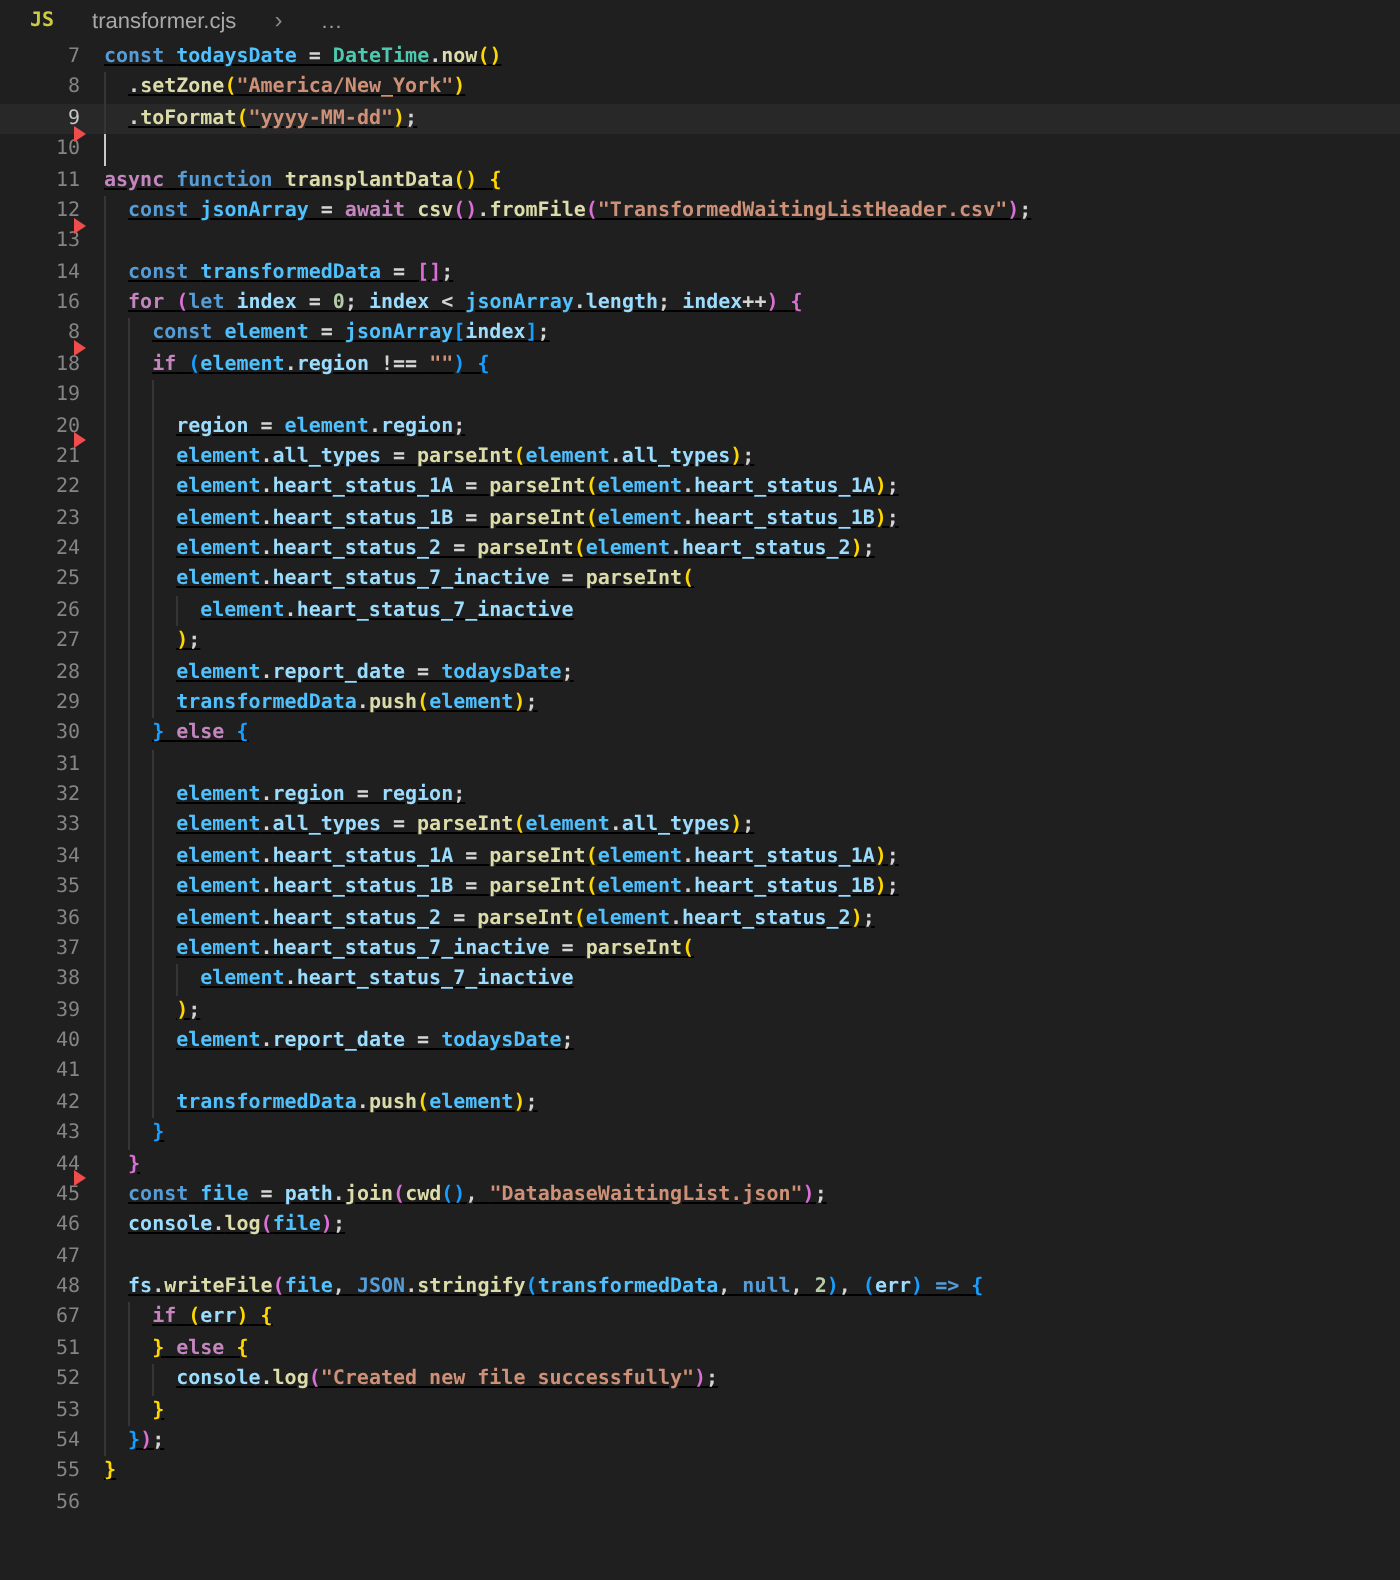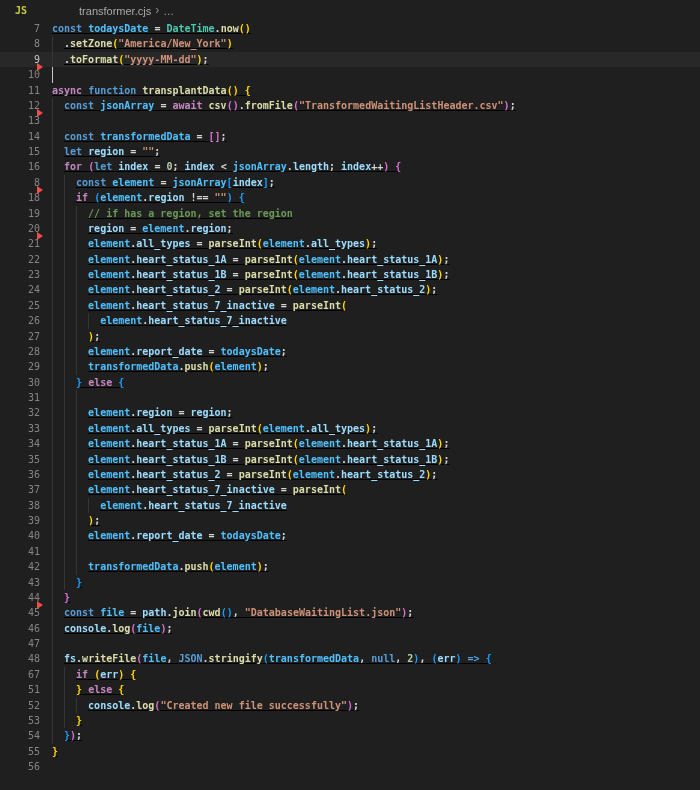--- a/index.html
+++ b/index.html
@@ -4,25 +4,25 @@
 <style>
   * { margin:0; padding:0; box-sizing:border-box; }
   html,body { width:700px; height:790px; overflow:hidden; }
   body {
     background:#1f1f1f;
     font-family:"DejaVu Sans Mono", monospace;
   }
   
   .breadcrumb {
     height:21px; display:flex; align-items:center;
-    padding-left:15px; gap:4px; background:#1f1f1f;
+    padding-left:15px; gap:19px; background:#1f1f1f;
     font-family:"Liberation Sans", sans-serif; font-size:11px; color:#9d9d9d;
   }
   .js-badge { color:#cbcb41; font-weight:bold; font-size:10px; font-family:"DejaVu Sans Mono",monospace; }
-  .bc-file { color:#a9a9a9;margin-left:48px; }
+  .bc-file { color:#a9a9a9; }
   .bc-sep { color:#8a8a8a; font-size:12px; line-height:11px; }
   .bc-ellipsis { color:#9d9d9d; }
   
   .editor { position:relative; width:700px; }
   .row {
     position:relative; display:flex; height:15.38px; line-height:15.38px;
     font-size:10px; font-weight:600; white-space:pre;
   }
   .row.hl { background:rgba(255,255,255,0.045); }
   .ln {
@@ -59,25 +59,24 @@
 
 <div class="editor">
     <div class="row"><span class="ln">7</span><span class="code"><span class="k1">const</span><span class="pl"> </span><span class="vc">todaysDate</span><span class="pl"> = </span><span class="cl">DateTime</span><span class="pl">.</span><span class="fn">now</span><span class="b1">()</span></span></div>
     <div class="row"><span class="ln">8</span><span class="code"><span class="gd"></span><span class="pl">.</span><span class="fn">setZone</span><span class="b1">(</span><span class="st">"America/New_York"</span><span class="b1">)</span></span></div>
     <div class="row hl"><span class="ln">9</span><span class="code"><span class="gd"></span><span class="pl">.</span><span class="fn">toFormat</span><span class="b1">(</span><span class="st">"yyyy-MM-dd"</span><span class="b1">)</span><span class="pl">;</span></span></div>
     <div class="row"><span class="marker"></span><span class="ln">10</span><span class="code"><span class="gd cur"></span></span></div>
     <div class="row"><span class="ln">11</span><span class="code"><span class="k2">async</span><span class="pl"> </span><span class="k1">function</span><span class="pl"> </span><span class="fn">transplantData</span><span class="b1">()</span><span class="pl"> </span><span class="b1">{</span></span></div>
     <div class="row"><span class="ln">12</span><span class="code"><span class="gd"></span><span class="k1">const</span><span class="pl"> </span><span class="vc">jsonArray</span><span class="pl"> = </span><span class="k2">await</span><span class="pl"> </span><span class="fn">csv</span><span class="b2">()</span><span class="pl">.</span><span class="fn">fromFile</span><span class="b2">(</span><span class="st">"TransformedWaitingListHeader.csv"</span><span class="b2">)</span><span class="pl">;</span></span></div>
     <div class="row"><span class="marker"></span><span class="ln">13</span><span class="code"><span class="gd"></span></span></div>
     <div class="row"><span class="ln">14</span><span class="code"><span class="gd"></span><span class="k1">const</span><span class="pl"> </span><span class="vc">transformedData</span><span class="pl"> = </span><span class="b2">[]</span><span class="pl">;</span></span></div>
-    <div class="row"><span class="ln">15</span><span class="code"><span class="gd"></span><span class="k1">let</span><span class="pl"> </span><span class="vb">region</span><span class="pl"> = </span><span class="st">""</span><span class="pl">;</span></span></div>
     <div class="row"><span class="ln">16</span><span class="code"><span class="gd"></span><span class="k2">for</span><span class="pl"> </span><span class="b2">(</span><span class="k1">let</span><span class="pl"> </span><span class="vb">index</span><span class="pl"> = </span><span class="nu">0</span><span class="pl">; </span><span class="vb">index</span><span class="pl"> &lt; </span><span class="vc">jsonArray</span><span class="pl">.</span><span class="vb">length</span><span class="pl">; </span><span class="vb">index</span><span class="pl">++</span><span class="b2">)</span><span class="pl"> </span><span class="b2">{</span></span></div>
     <div class="row"><span class="ln">8</span><span class="code"><span class="gd"></span><span class="gd"></span><span class="k1">const</span><span class="pl"> </span><span class="vc">element</span><span class="pl"> = </span><span class="vc">jsonArray</span><span class="b3">[</span><span class="vb">index</span><span class="b3">]</span><span class="pl">;</span></span></div>
     <div class="row"><span class="marker"></span><span class="ln">18</span><span class="code"><span class="gd"></span><span class="gd"></span><span class="k2">if</span><span class="pl"> </span><span class="b3">(</span><span class="vc">element</span><span class="pl">.</span><span class="vb">region</span><span class="pl"> !== </span><span class="st">""</span><span class="b3">)</span><span class="pl"> </span><span class="b3">{</span></span></div>
-    <div class="row"><span class="ln">19</span><span class="code"><span class="gd"></span><span class="gd"></span><span class="gd"></span><span class="cm">// if has a region, set the region</span></span></div>
+    <div class="row"><span class="ln">19</span><span class="code"><span class="gd"></span><span class="gd"></span><span class="gd"></span></span></div>
     <div class="row"><span class="ln">20</span><span class="code"><span class="gd"></span><span class="gd"></span><span class="gd"></span><span class="vb">region</span><span class="pl"> = </span><span class="vc">element</span><span class="pl">.</span><span class="vb">region</span><span class="pl">;</span></span></div>
     <div class="row"><span class="marker"></span><span class="ln">21</span><span class="code"><span class="gd"></span><span class="gd"></span><span class="gd"></span><span class="vc">element</span><span class="pl">.</span><span class="vb">all_types</span><span class="pl"> = </span><span class="fn">parseInt</span><span class="b1">(</span><span class="vc">element</span><span class="pl">.</span><span class="vb">all_types</span><span class="b1">)</span><span class="pl">;</span></span></div>
     <div class="row"><span class="ln">22</span><span class="code"><span class="gd"></span><span class="gd"></span><span class="gd"></span><span class="vc">element</span><span class="pl">.</span><span class="vb">heart_status_1A</span><span class="pl"> = </span><span class="fn">parseInt</span><span class="b1">(</span><span class="vc">element</span><span class="pl">.</span><span class="vb">heart_status_1A</span><span class="b1">)</span><span class="pl">;</span></span></div>
     <div class="row"><span class="ln">23</span><span class="code"><span class="gd"></span><span class="gd"></span><span class="gd"></span><span class="vc">element</span><span class="pl">.</span><span class="vb">heart_status_1B</span><span class="pl"> = </span><span class="fn">parseInt</span><span class="b1">(</span><span class="vc">element</span><span class="pl">.</span><span class="vb">heart_status_1B</span><span class="b1">)</span><span class="pl">;</span></span></div>
     <div class="row"><span class="ln">24</span><span class="code"><span class="gd"></span><span class="gd"></span><span class="gd"></span><span class="vc">element</span><span class="pl">.</span><span class="vb">heart_status_2</span><span class="pl"> = </span><span class="fn">parseInt</span><span class="b1">(</span><span class="vc">element</span><span class="pl">.</span><span class="vb">heart_status_2</span><span class="b1">)</span><span class="pl">;</span></span></div>
     <div class="row"><span class="ln">25</span><span class="code"><span class="gd"></span><span class="gd"></span><span class="gd"></span><span class="vc">element</span><span class="pl">.</span><span class="vb">heart_status_7_inactive</span><span class="pl"> = </span><span class="fn">parseInt</span><span class="b1">(</span></span></div>
     <div class="row"><span class="ln">26</span><span class="code"><span class="gd"></span><span class="gd"></span><span class="gd"></span><span class="gd"></span><span class="vc">element</span><span class="pl">.</span><span class="vb">heart_status_7_inactive</span></span></div>
     <div class="row"><span class="ln">27</span><span class="code"><span class="gd"></span><span class="gd"></span><span class="gd"></span><span class="b1">)</span><span class="pl">;</span></span></div>
     <div class="row"><span class="ln">28</span><span class="code"><span class="gd"></span><span class="gd"></span><span class="gd"></span><span class="vc">element</span><span class="pl">.</span><span class="vb">report_date</span><span class="pl"> = </span><span class="vc">todaysDate</span><span class="pl">;</span></span></div>
     <div class="row"><span class="ln">29</span><span class="code"><span class="gd"></span><span class="gd"></span><span class="gd"></span><span class="vc">transformedData</span><span class="pl">.</span><span class="fn">push</span><span class="b1">(</span><span class="vc">element</span><span class="b1">)</span><span class="pl">;</span></span></div>

